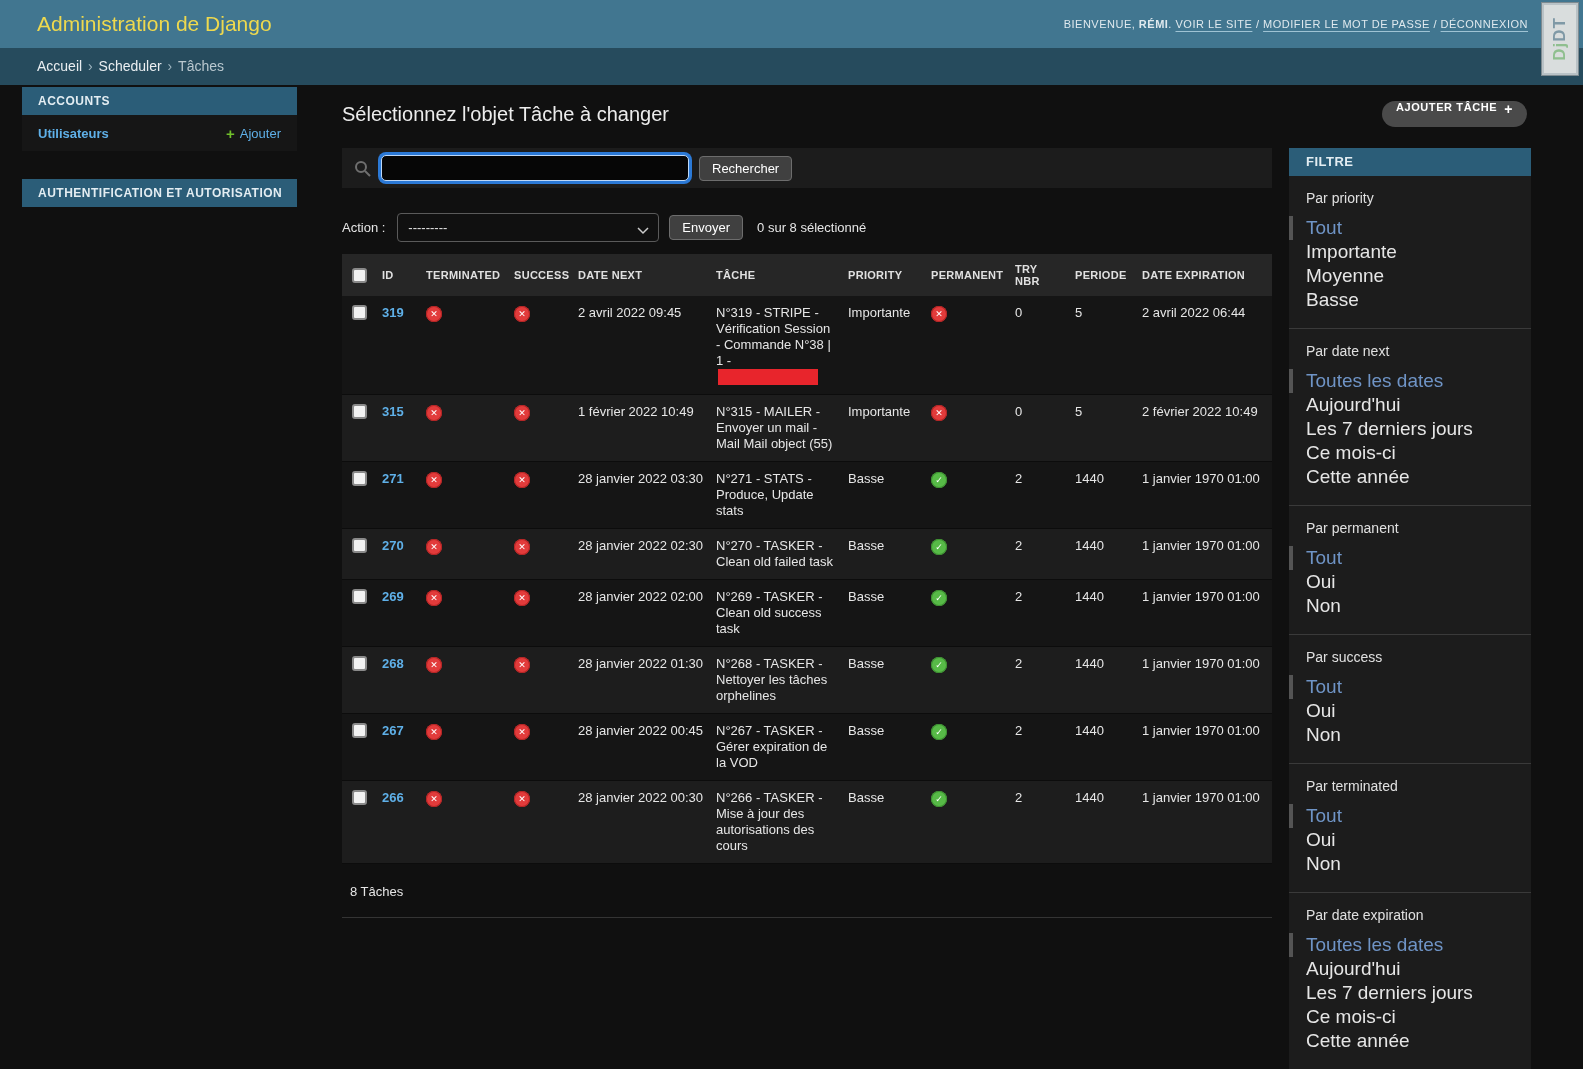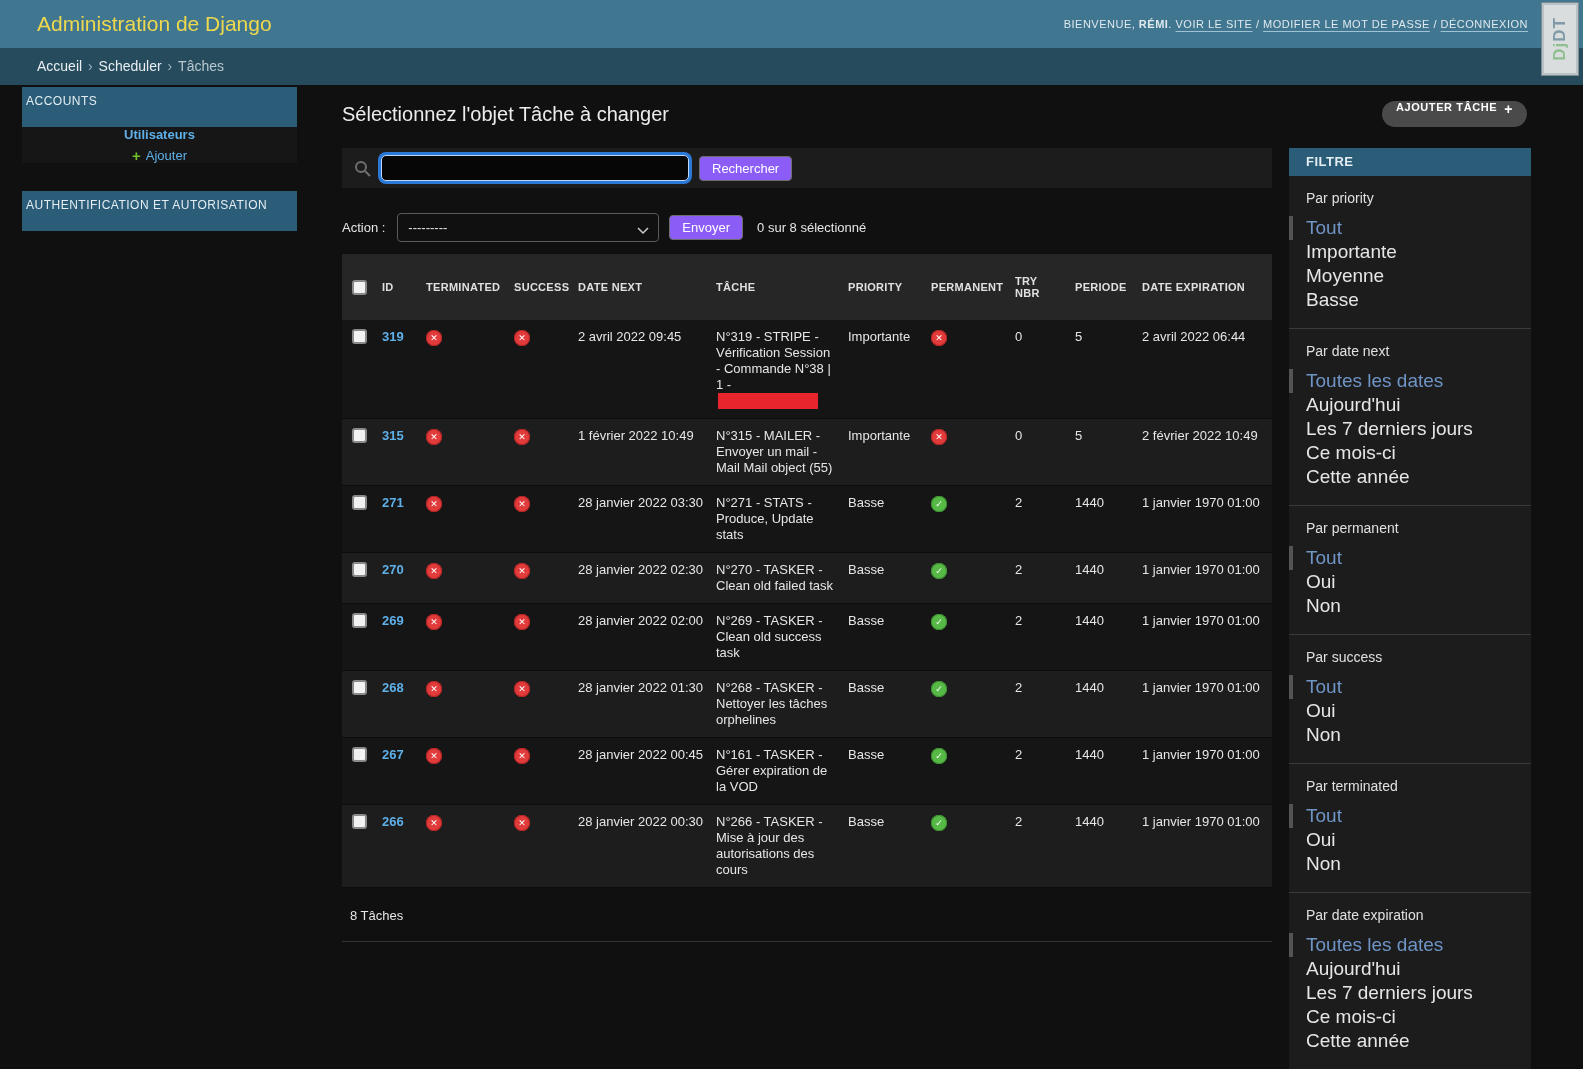--- a/index.html
+++ b/index.html
@@ -34,58 +34,58 @@
   
   #breadcrumbs{position:absolute;left:0;top:48px;width:100%;height:37px;background:var(--breadcrumbs_bg);
        line-height:37px;padding-left:37px;font-size:14px;color:#c7d3d9;}
   #breadcrumbs a{color:#e9eef1;text-decoration:none;}
   #breadcrumbs .bc-sep{color:#9fb6c1;padding:0 2px;}
   #breadcrumbs .bc-current{color:#b9c8cf;}
 
   
   #sidebar{position:absolute;left:22px;top:87px;width:275px;}
   .module{margin-bottom:28px;background:#161616;}
-  .module-caption{height:40px;line-height:28px;background:var(--caption_bg);color:#e3edf2;
-       font-size:12px;font-weight:400;letter-spacing:.5px;padding-left:4px;}
-  .module-row{height:36px;display:flex;align-items:center;justify-content:space-between;padding:0 16px;flex-direction:column;}
+  .module-caption{height:28px;line-height:28px;background:var(--caption_bg);color:#e3edf2;
+       font-size:12px;font-weight:700;letter-spacing:.5px;padding-left:16px;}
+  .module-row{height:36px;display:flex;align-items:center;justify-content:space-between;padding:0 16px;}
   .module-row .model-link{color:var(--link_blue);font-weight:700;font-size:13px;text-decoration:none;}
   .add-link{color:var(--link_blue);font-size:13px;text-decoration:none;display:inline-flex;align-items:center;gap:5px;}
   .add-link .plus{color:var(--add_green);font-weight:900;font-size:15px;line-height:1;}
 
   
   #main{position:absolute;left:342px;top:95px;width:930px;}
   #page-title{font-size:20px;font-weight:400;color:#ececec;margin:8px 0 0 0;}
 
   #add-task-btn{position:absolute;top:101px;right:56px;height:26px;background:#4a4a4a;border:none;
        border-radius:14px;color:#fff;font-size:11px;font-weight:700;letter-spacing:.6px;
        padding:0 14px;display:inline-flex;gap:7px;cursor:pointer;
        font-family:inherit;z-index:5;}
   #add-task-btn .plus{font-size:14px;font-weight:900;}
 
   #search-module{margin-top:22px;height:40px;background:var(--panel_bg);display:flex;align-items:center;
        padding:0 12px;gap:10px;}
   #search-input{width:308px;height:26px;background:#060606;color:#eee;font-size:13px;padding:0 8px;
        border:1px solid #bcd7f7;border-radius:5px;box-shadow:0 0 0 3px var(--focus_blue);outline:none;
        font-family:inherit;}
-  .btn{background:#8b5cf6;border:1px solid #6d6d6d;border-radius:4px;color:#fff;font-size:13px;
+  .btn{background:#404040;border:1px solid #6d6d6d;border-radius:4px;color:#fff;font-size:13px;
        padding:4px 12px;cursor:pointer;font-family:inherit;}
 
   #actions-row{margin-top:25px;display:flex;align-items:center;gap:10px;font-size:13px;}
   #action-label{margin-right:2px;}
   .select-wrap{position:relative;display:inline-block;}
   #action-select{appearance:none;-webkit-appearance:none;width:262px;height:29px;background:#101010;
        border:1px solid #5a5a5a;border-radius:4px;color:#e6e6e6;font-size:13px;padding:0 30px 0 10px;
        font-family:inherit;}
   .select-wrap .chev{position:absolute;right:10px;top:10px;pointer-events:none;}
   #action-counter{margin-left:4px;}
 
   
   #task-table{margin-top:12px;width:100%;border-collapse:collapse;table-layout:fixed;}
   #task-table thead th{background:var(--thead_bg);font-size:11px;font-weight:700;color:#e0e0e0;
-       letter-spacing:.3px;text-align:left;padding:21px 6px;}
+       letter-spacing:.3px;text-align:left;padding:9px 6px;}
   #task-table thead th:first-child{padding-left:10px;}
   #task-table tbody tr:nth-child(odd){background:var(--row_odd);}
   #task-table tbody tr:nth-child(even){background:var(--row_even);}
   #task-table tbody td,#task-table tbody th{padding:9px 6px;font-size:13px;line-height:16px;
        vertical-align:top;text-align:left;border-bottom:1px solid #0c0c0c;color:var(--text);}
   #task-table tbody td:first-child{padding-left:10px;}
   .row-link{color:var(--link_blue);font-weight:700;text-decoration:none;}
   input[type="checkbox"]{appearance:none;-webkit-appearance:none;width:15px;height:15px;background:#f2f2f2;
        border:2px solid #8a8a8a;border-radius:3px;cursor:pointer;vertical-align:-2px;}
   .bool-icon{width:16px;height:16px;border-radius:50%;display:inline-flex;align-items:center;
@@ -285,21 +285,21 @@
             <td>2</td>
             <td>1440</td>
             <td>1 janvier 1970 01:00</td>
           </tr>
           <tr>
             <td><input type="checkbox" style=""></td>
             <th><a class="row-link" href="#">267</a></th>
             <td><span class="bool-icon no">✕</span></td>
             <td><span class="bool-icon no">✕</span></td>
             <td>28 janvier 2022 00:45</td>
-            <td>N°161 - TASKER - Gérer expiration de la VOD</td>
+            <td>N°267 - TASKER - Gérer expiration de la VOD</td>
             <td>Basse</td>
             <td><span class="bool-icon yes">✓</span></td>
             <td>2</td>
             <td>1440</td>
             <td>1 janvier 1970 01:00</td>
           </tr>
           <tr>
             <td><input type="checkbox" style=""></td>
             <th><a class="row-link" href="#">266</a></th>
             <td><span class="bool-icon no">✕</span></td>

